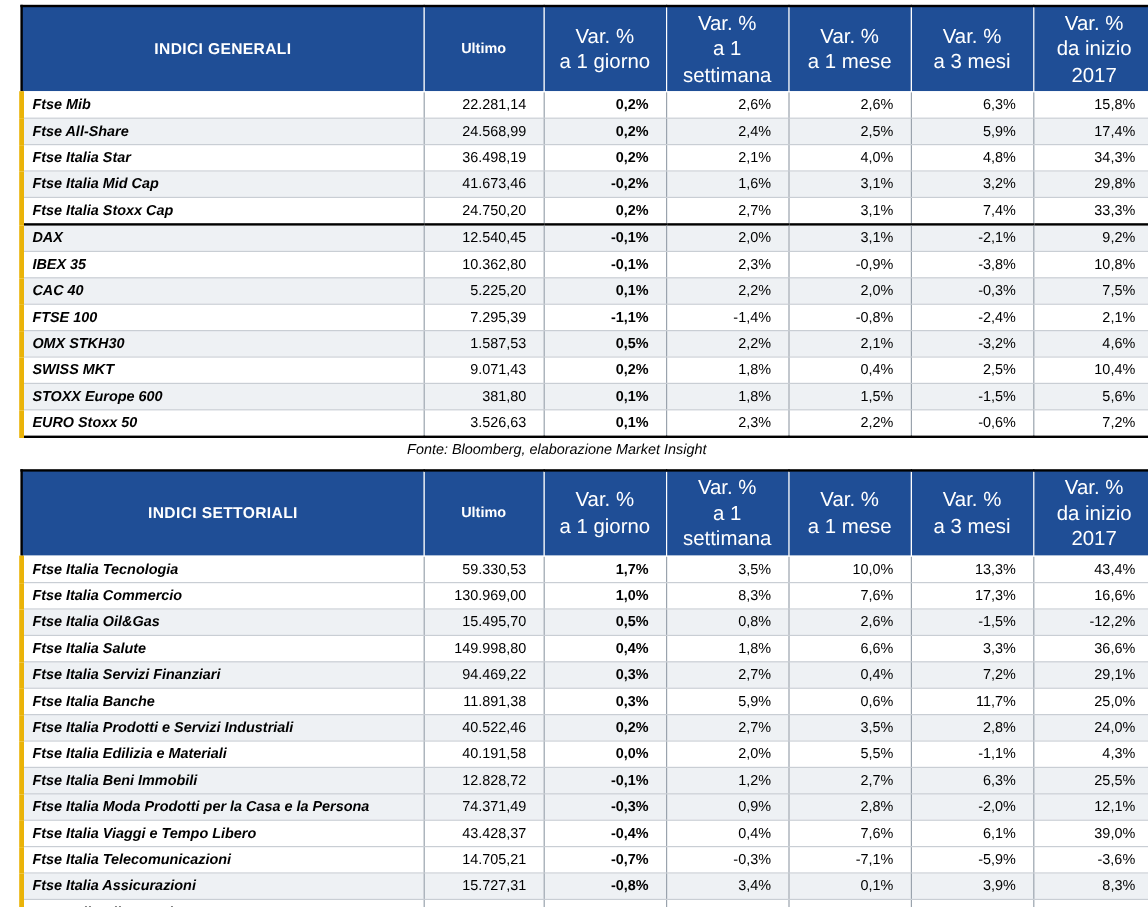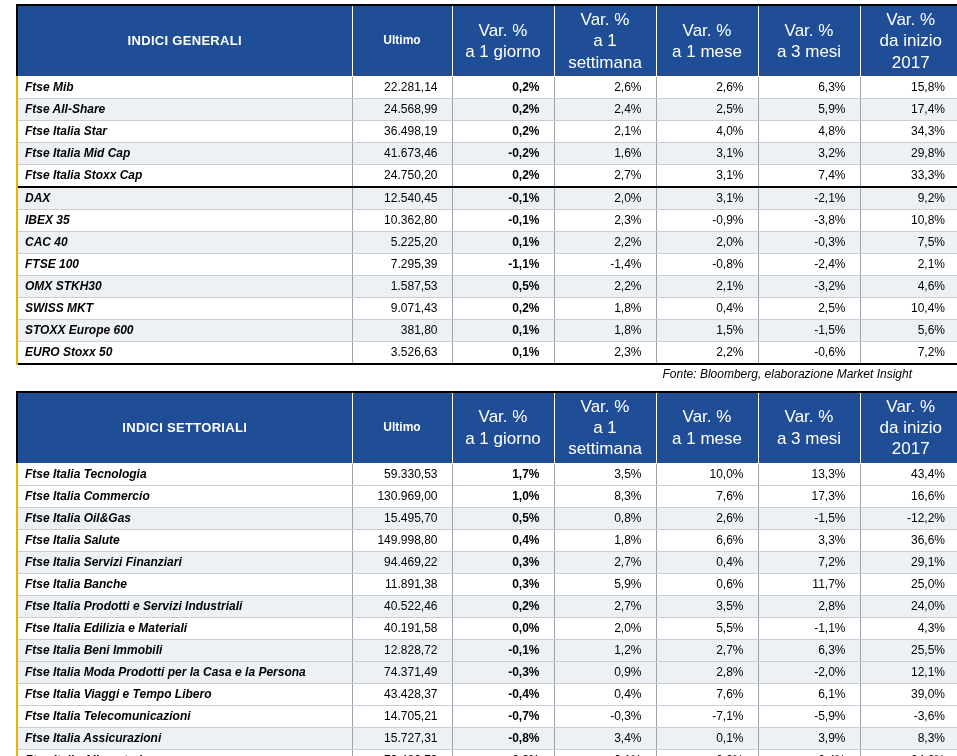--- a/index.html
+++ b/index.html
@@ -70,36 +70,36 @@
     white-space: nowrap;
     overflow: hidden;
   }
   tbody tr.odd td { background: #ffffff; }
   tbody tr.even td { background: #eef1f4; }
 
   td.name {
     text-align: left;
     font-style: italic;
     font-weight: bold;
-    border-left: 2px solid #eab308;
+    border-left: 4px solid #eab308;
     padding-left: 7px;
   }
   td.num {
     text-align: right;
     padding-right: 14px;
   }
   td.num.v1 { font-weight: bold; }
   td.lastcol { border-right: 6px solid #14532d; }
 
   tr.group-sep td {
     border-top: 2px solid #000;
   }
 
   .source {
-    text-align: right;
+    text-align: center;
     font-style: italic;
     font-size: 12px;
     padding: 2px 8px 0 0;
     color: #000;
   }
 
   .block-gap { height: 10px; }
 </style>
 </head>
 <body>

